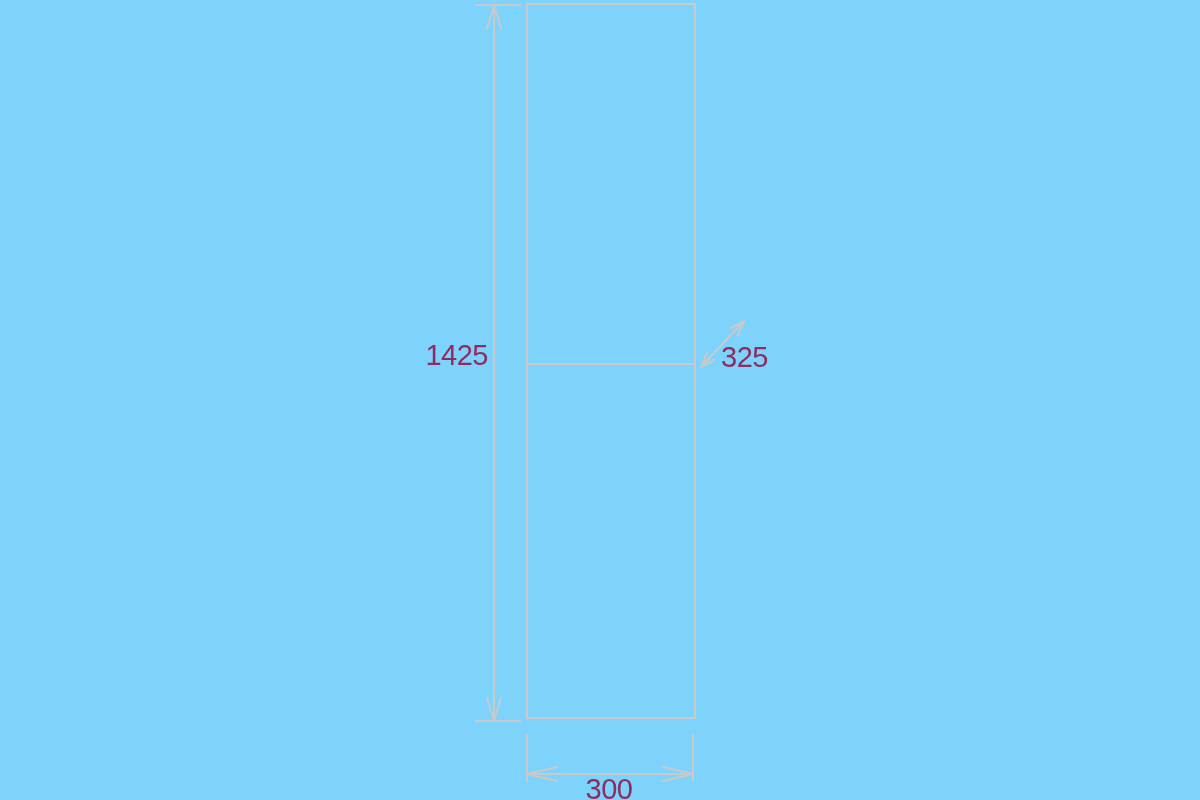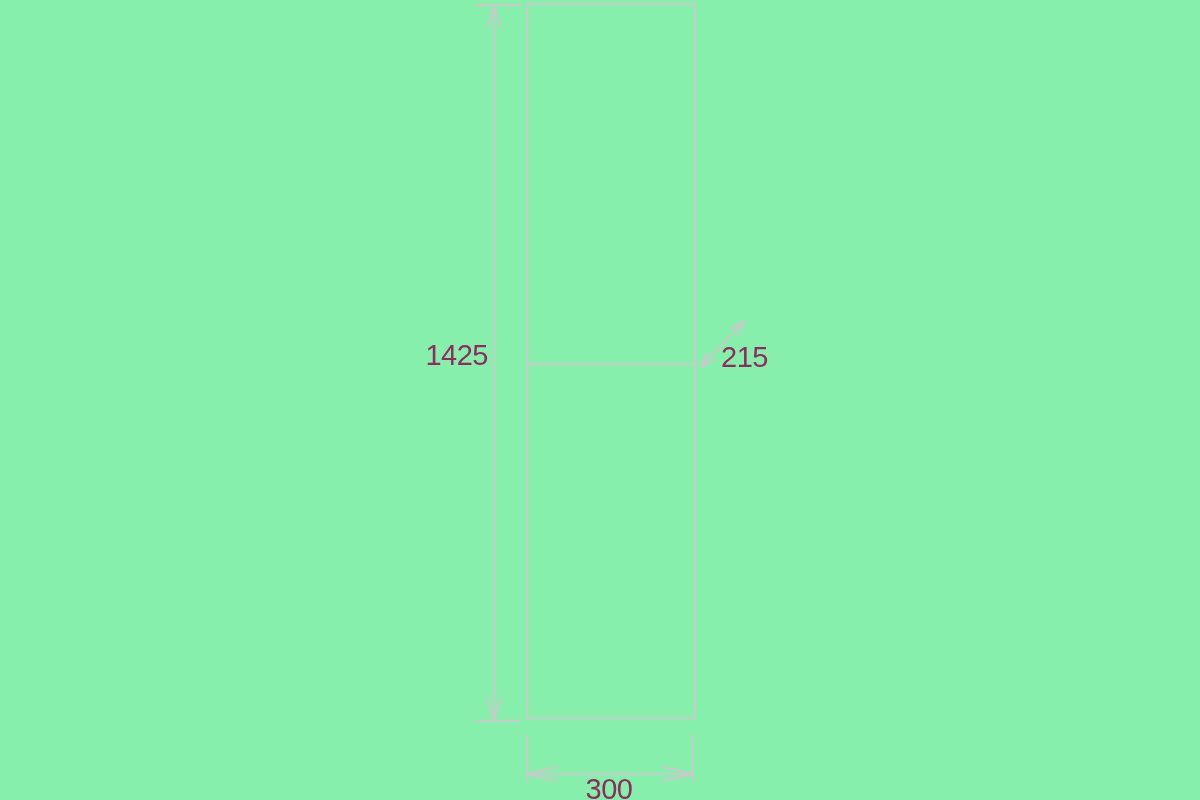--- a/index.html
+++ b/index.html
@@ -4,21 +4,21 @@
 <style>
   html, body {
     margin: 0;
     padding: 0;
     background: #ffffff;
   }
   .canvas {
     position: relative;
     width: 1200px;
     height: 800px;
-    background: #86efac;
+    background: #7dd3fc;
     overflow: hidden;
     font-family: "Liberation Sans", sans-serif;
   }
   .canvas svg {
     position: absolute;
     left: 0;
     top: 0;
   }
   .dim-label {
     position: absolute;
@@ -77,17 +77,17 @@
         <line x1="693" y1="735" x2="693" y2="781"></line>
         <line x1="527" y1="774" x2="693" y2="774"></line>
         <path d="M527,774 L557,767 M527,774 L557,781"></path>
         <path d="M693,774 L663,767 M693,774 L663,781"></path>
       </g>
     </g>
   </svg>
 
   <div class="dim-label height">1425</div>
 
-  <div class="dim-label depth">215</div>
+  <div class="dim-label depth">325</div>
 
   <div class="dim-label width">300</div>
 
 </div>
 
 </body></html>

